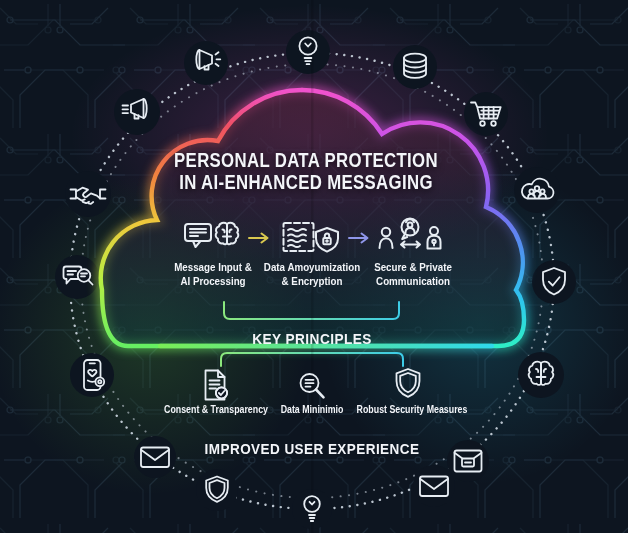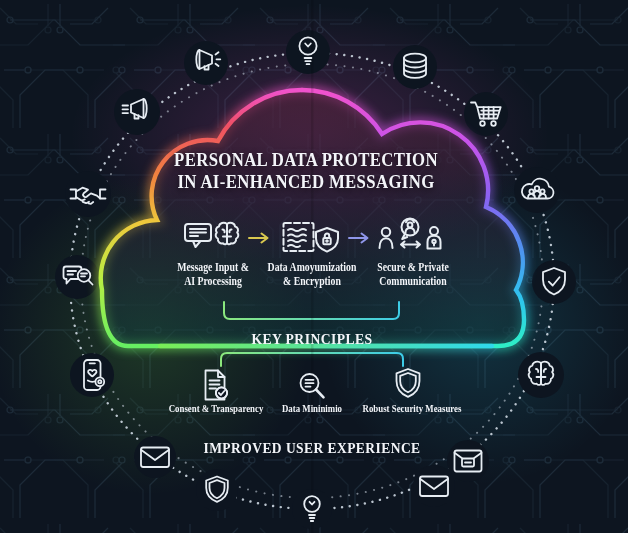--- a/index.html
+++ b/index.html
@@ -1,17 +1,17 @@
 <!DOCTYPE html>
 <html><head>
 <meta charset="utf-8">
 <style>
   html,body{margin:0;padding:0;background:#06090e;}
   .stage{position:relative;width:628px;height:533px;background:#0d1520;overflow:hidden;
-         font-family:Liberation Serif, serif;}
+         font-family:Liberation Sans, sans-serif;}
   .abs{position:absolute;}
   svg.bg{position:absolute;left:0;top:0;}
   svg.ic *{stroke:#e7edf3;fill:none;stroke-width:1.8;stroke-linecap:round;stroke-linejoin:round;}
   svg.ic .fillbg{fill:#0d1520;}
   svg.ic.big *{stroke-width:2;}
   .txt{color:#f3f5f9;font-weight:bold;text-align:center;white-space:nowrap;}
   .title{font-size:19.5px;line-height:22px;letter-spacing:.4px;transform:translateX(-50%) scaleX(.86);
          text-shadow:0 2px 8px rgba(0,0,0,.65);}
   .steplbl{font-size:11.5px;line-height:13.5px;transform:translateX(-50%) scaleX(.85);}
   .kph{font-size:15.5px;letter-spacing:.5px;transform:translateX(-50%) scaleX(.88);}

